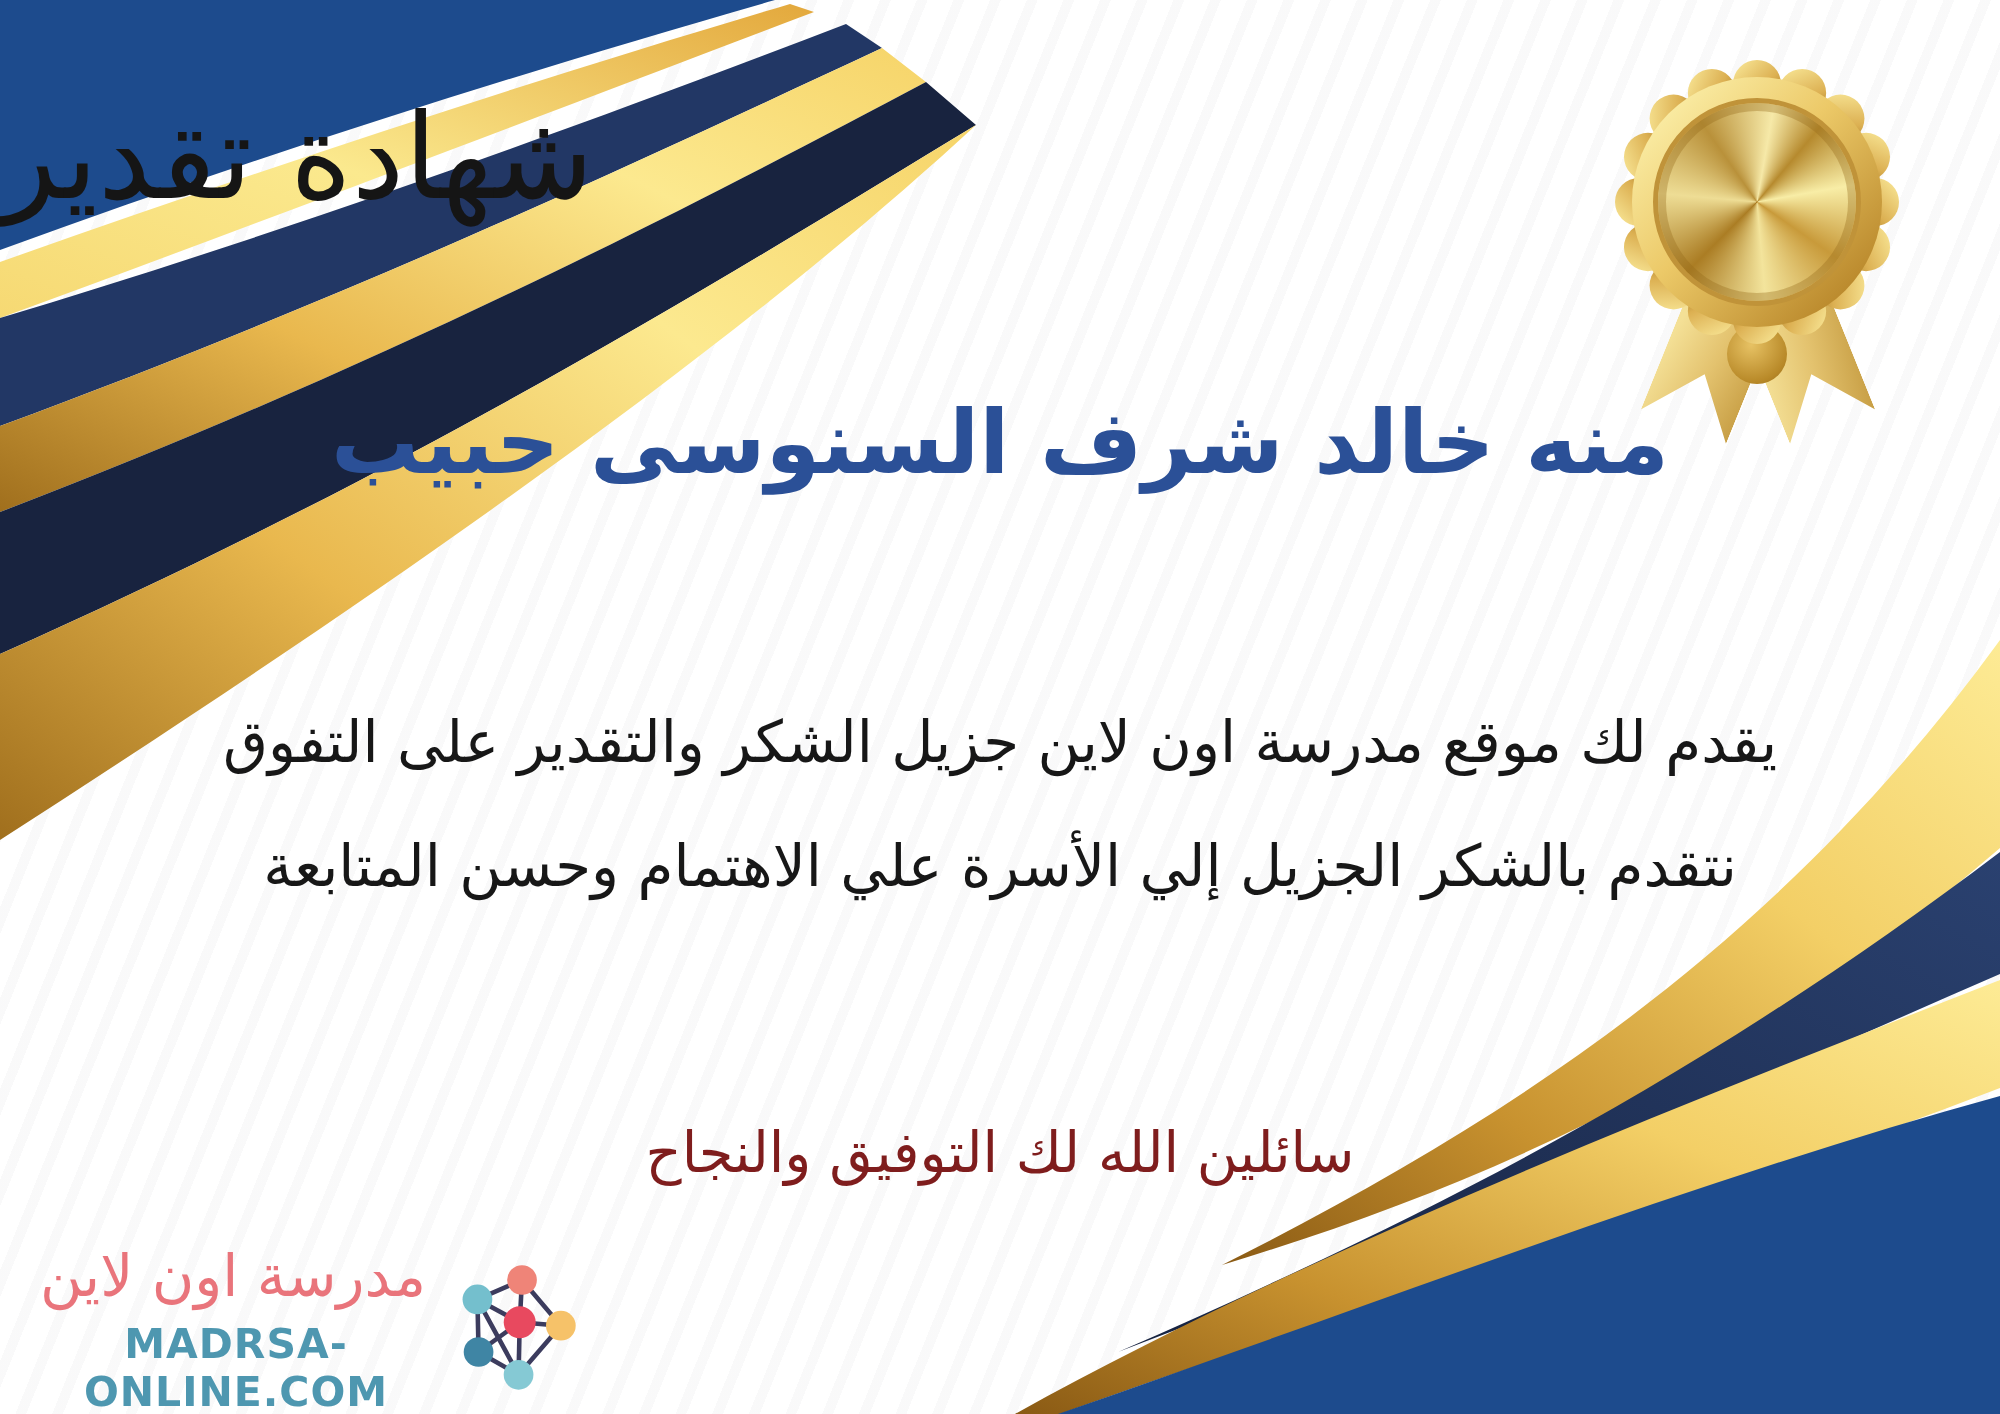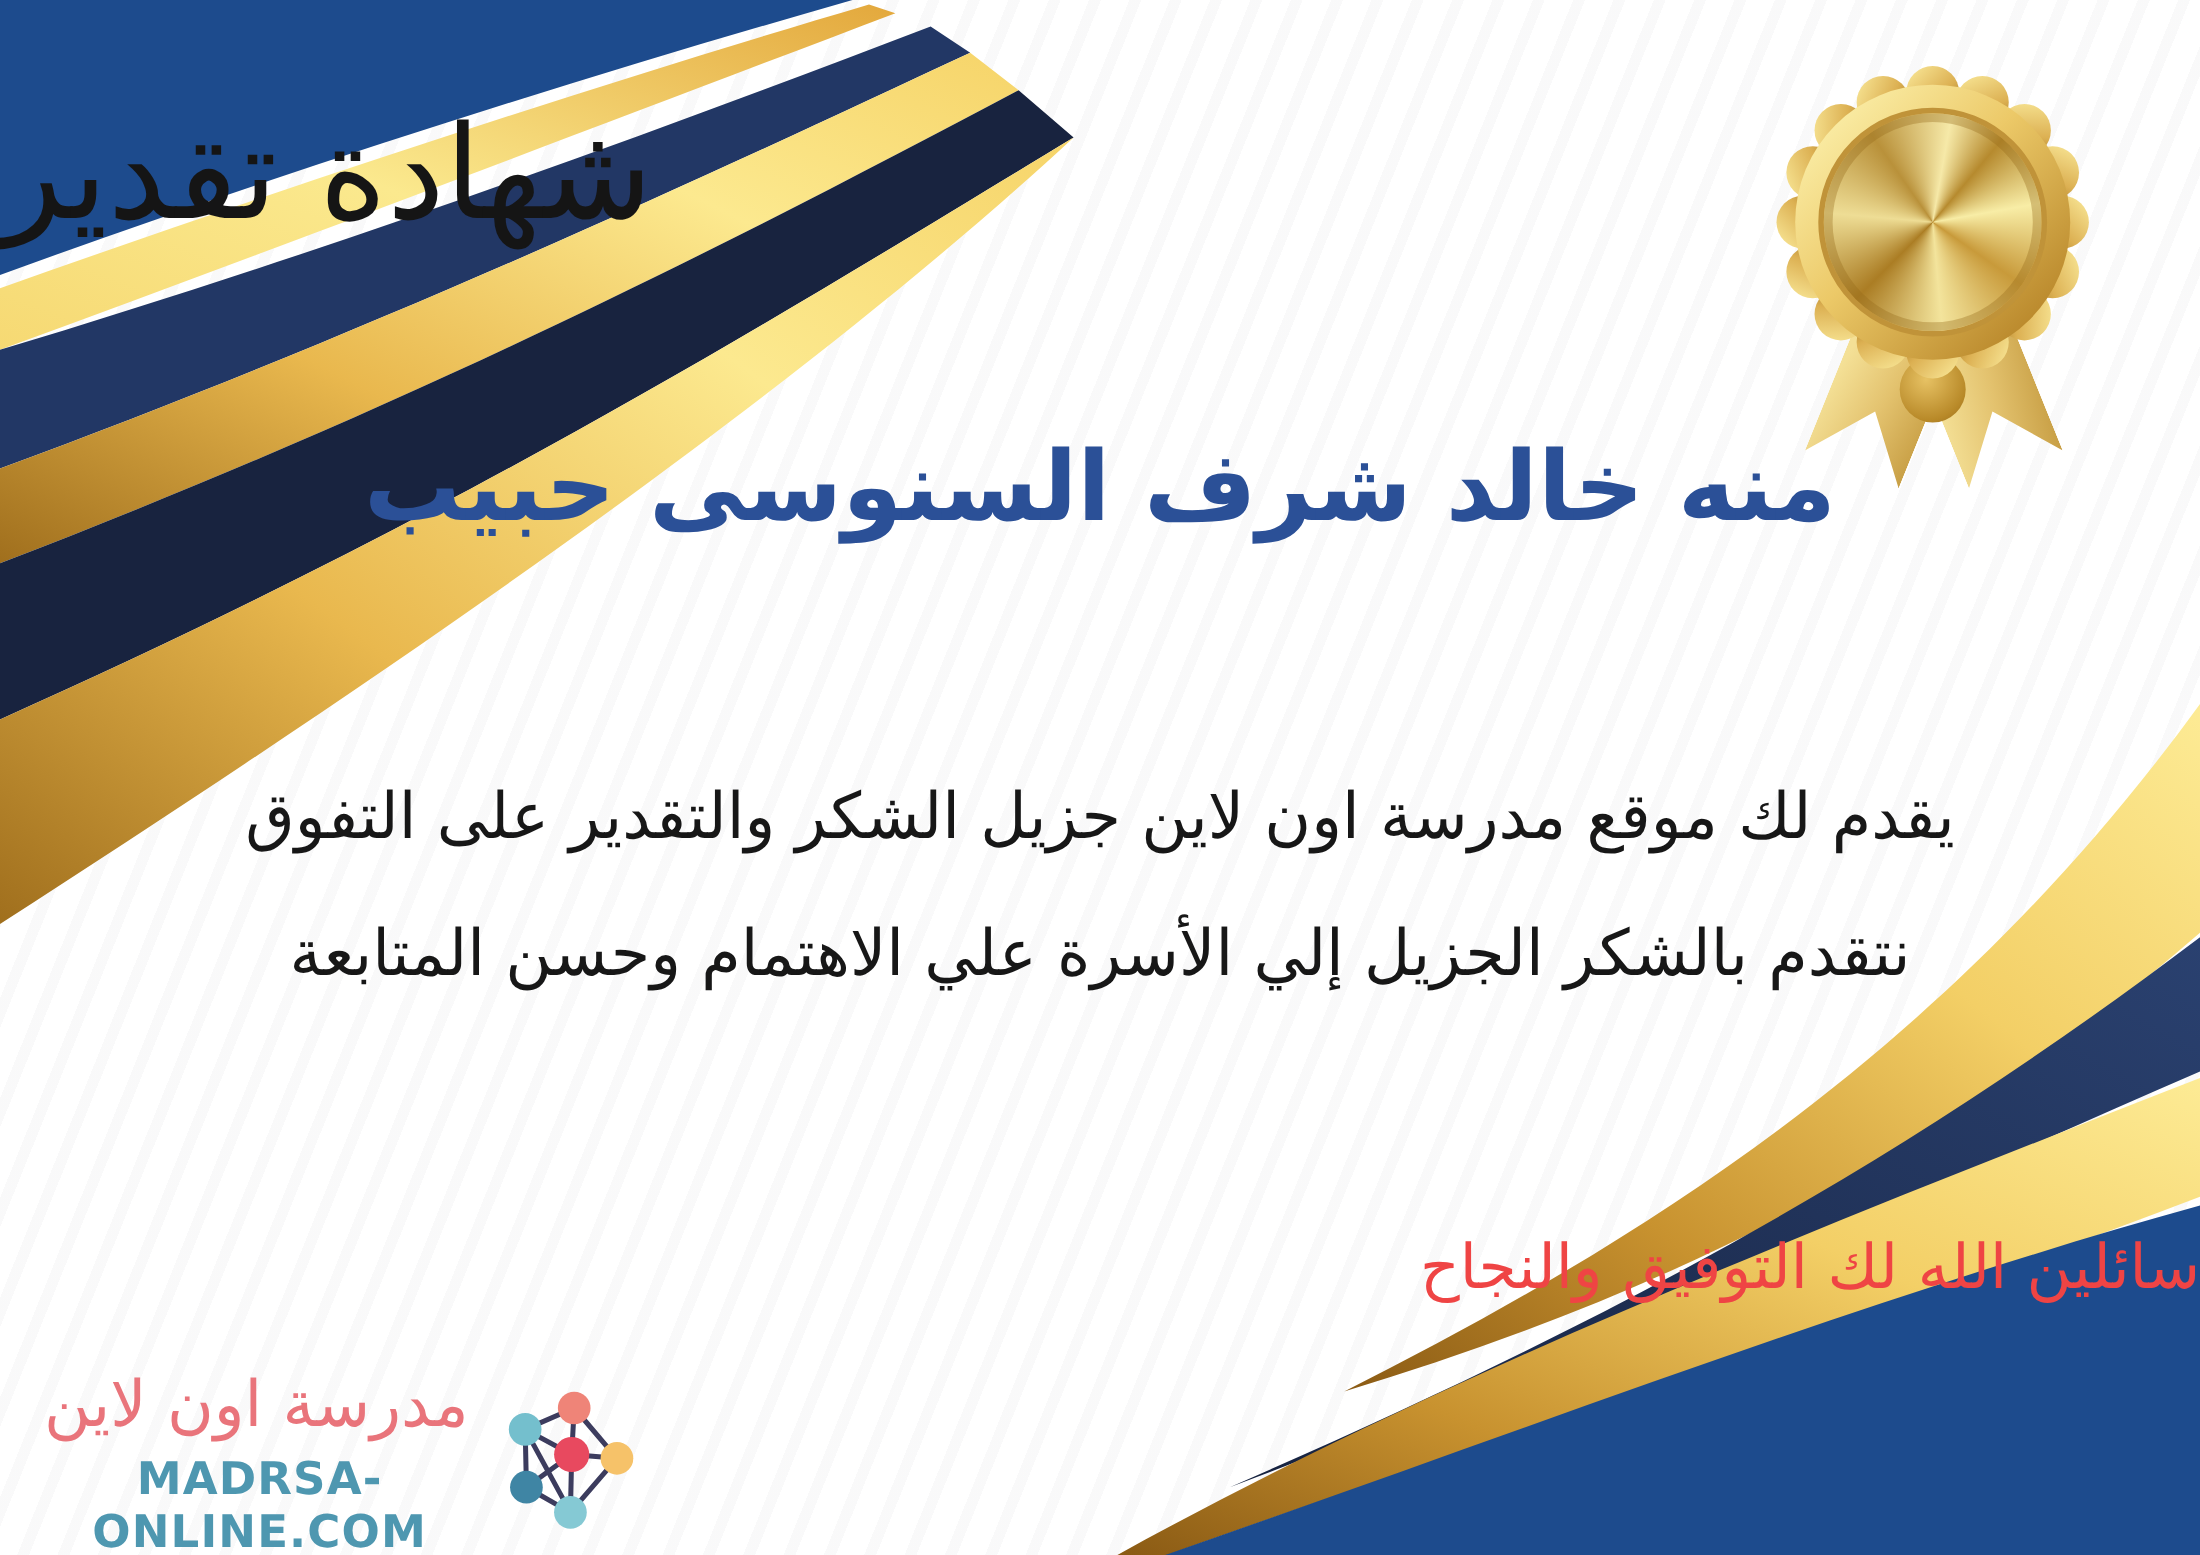--- a/index.html
+++ b/index.html
@@ -36,22 +36,22 @@
     position:absolute;top:680px;left:50%;transform:translateX(-50%);
     width:1900px;text-align:center;direction:rtl;
     font-size:58px;color:#171717;line-height:124px;
   }
   .score{
     font-size:76px;font-weight:bold;color:#2b5097;
     margin:0 48px;vertical-align:-6px;
   }
   .closing{
     position:absolute;top:1120px;left:0;width:100%;
-    text-align:right;direction:rtl;
-    font-size:56px;color:#ef4444;
+    text-align:center;direction:rtl;
+    font-size:56px;color:#7f1d1d;
   }
 
   
   .medal{position:absolute;left:1612px;top:52px;width:290px;height:350px;}
   .ribbon{
     position:absolute;width:92px;height:142px;top:238px;
     background:linear-gradient(100deg,#f4e096 10%,#e3c26e 55%,#c89f45);
     clip-path:polygon(0 0,100% 0,100% 100%,50% 60%,0 100%);
   }
   .ribbon-left{left:52px;transform:rotate(22deg);}

